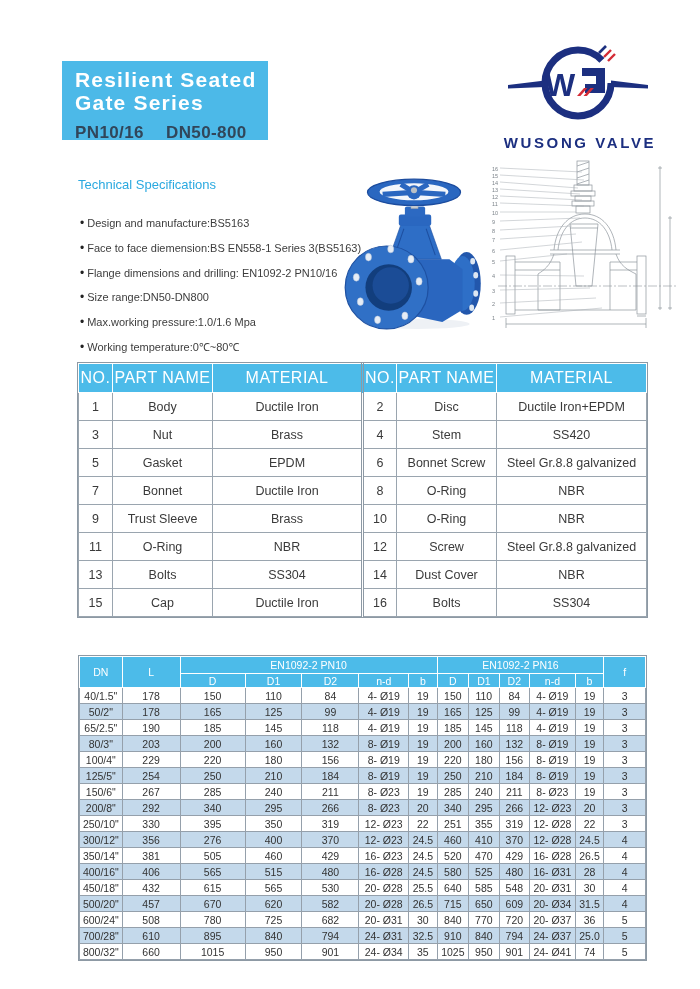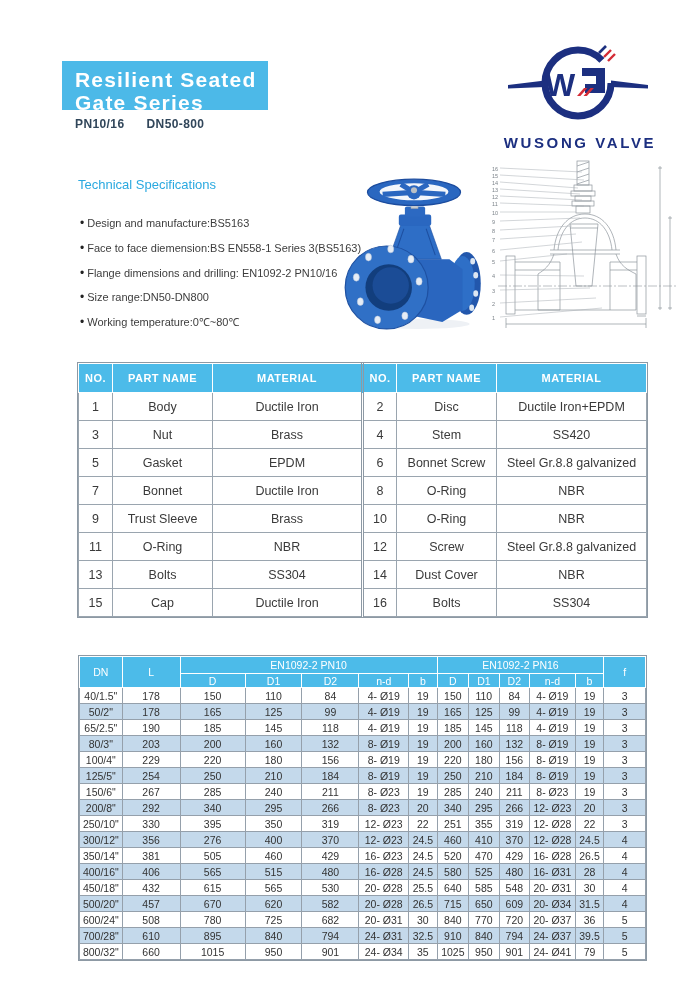--- a/index.html
+++ b/index.html
@@ -2,46 +2,46 @@
 <html><head>
 <meta charset="utf-8">
 <style>
   html,body { margin:0; padding:0; background:#ffffff; }
   .page {
     position:relative; width:700px; height:989px; background:#ffffff;
     font-family:"Liberation Sans", sans-serif; overflow:hidden;
   }
   
   .title-block {
-    position:absolute; left:62px; top:61px; width:206px; height:49px;
+    position:absolute; left:62px; top:61px; width:206px; height:79px;
     background:#4cb9e8; box-sizing:border-box; padding:7px 0 0 13px;
   }
   .title-line { color:#ffffff; font-size:21px; font-weight:bold; letter-spacing:1.2px; line-height:23px; }
-  .title-sub { margin-top:3px; font-size:12px; font-weight:bold; color:#31465a; letter-spacing:.4px; }
+  .title-sub { margin-top:9px; font-size:17px; font-weight:bold; color:#31465a; letter-spacing:.4px; }
   .title-sub span + span { margin-left:22px; }
   
   .logo { position:absolute; left:498px; top:40px; width:164px; text-align:center; }
   .brand { margin-top:2px; font-size:15px; font-weight:bold; color:#1c2f80; letter-spacing:2.6px; white-space:nowrap; }
   
   .sec-title { position:absolute; left:78px; color:#2aa9e0; font-size:13px; font-weight:400; }
   
   .bullets { position:absolute; left:80px; top:207px; margin:0; padding:0; list-style:none; }
   .bullets li { font-size:11px; color:#3d3d3d; line-height:16.8px;margin-top:8px; }
   .bullets li::before { content:"\2022"; margin-right:3px; font-size:12px; color:#222; }
   
   .valve-photo { position:absolute; left:344px; top:162px; width:140px; height:170px; }
   .valve-drawing { position:absolute; left:490px; top:158px; width:196px; height:180px; }
   .callout { position:absolute; left:2px; font-size:5.5px; color:#7c838a; line-height:6px; }
   
   .comp-table {
     position:absolute; left:78px; top:363px; width:568px;
     border-collapse:collapse; table-layout:fixed;
   }
   .comp-table th {
-    background:#4cbbe9; color:#ffffff; font-weight:700; font-size:11px; letter-spacing:.5px;
+    background:#4cbbe9; color:#ffffff; font-weight:400; font-size:16px; letter-spacing:.5px;
     height:28px; border:1px solid #ffffff; padding:0; text-align:center;
   }
   .comp-table td {
     border:1px solid #9aa5af; height:27px; font-size:12.5px; color:#3a3a3a;
     text-align:center; padding:0 2px; white-space:nowrap; overflow:hidden;
   }
   .comp-table { outline:1px solid #8d99a4; }
   .comp-table th:nth-child(4), .comp-table td:nth-child(4) { border-left:3px double #8d99a4; }
   
   .dim-table {
@@ -89,20 +89,21 @@
     </svg>
     <div class="brand">WUSONG VALVE</div>
   </div>
 
   <div class="sec-title" style="top:177px;">Technical Specifications</div>
   <ul class="bullets">
       <li>Design and manufacture:BS5163</li>
       <li>Face to face diemension:BS EN558-1 Series 3(BS5163)</li>
       <li>Flange dimensions and drilling: EN1092-2 PN10/16</li>
       <li>Size range:DN50-DN800</li>
+      <li>Max.working pressure:1.0/1.6 Mpa</li>
       <li>Working temperature:0℃~80℃</li>
     </ul>
 
   <svg class="valve-photo" viewBox="0 0 138 168">
     <ellipse cx="72" cy="160" rx="52" ry="5" fill="#eef1f5"></ellipse>
 
     <ellipse cx="121" cy="120" rx="14" ry="31" fill="#2257ac"></ellipse>
     <ellipse cx="117" cy="120" rx="12" ry="27" fill="#2e6fc7"></ellipse>
     <ellipse cx="127" cy="98" rx="2.4" ry="3.2" fill="#dde7f2"></ellipse>
     <ellipse cx="130" cy="112" rx="2.4" ry="3.2" fill="#dde7f2"></ellipse>
@@ -586,34 +587,34 @@
           <td>610</td>
           <td>895</td>
           <td>840</td>
           <td>794</td>
           <td>24- Ø31</td>
           <td>32.5</td>
           <td>910</td>
           <td>840</td>
           <td>794</td>
           <td>24- Ø37</td>
-          <td>39.5</td>
+          <td>25.0</td>
           <td>5</td>
         </tr>
         <tr>
           <td>800/32"</td>
           <td>660</td>
           <td>1015</td>
           <td>950</td>
           <td>901</td>
           <td>24- Ø34</td>
           <td>35</td>
           <td>1025</td>
           <td>950</td>
           <td>901</td>
           <td>24- Ø41</td>
-          <td>79</td>
+          <td>74</td>
           <td>5</td>
         </tr>
       </tbody>
   </table>
 
 </div>
 
 </body></html>

